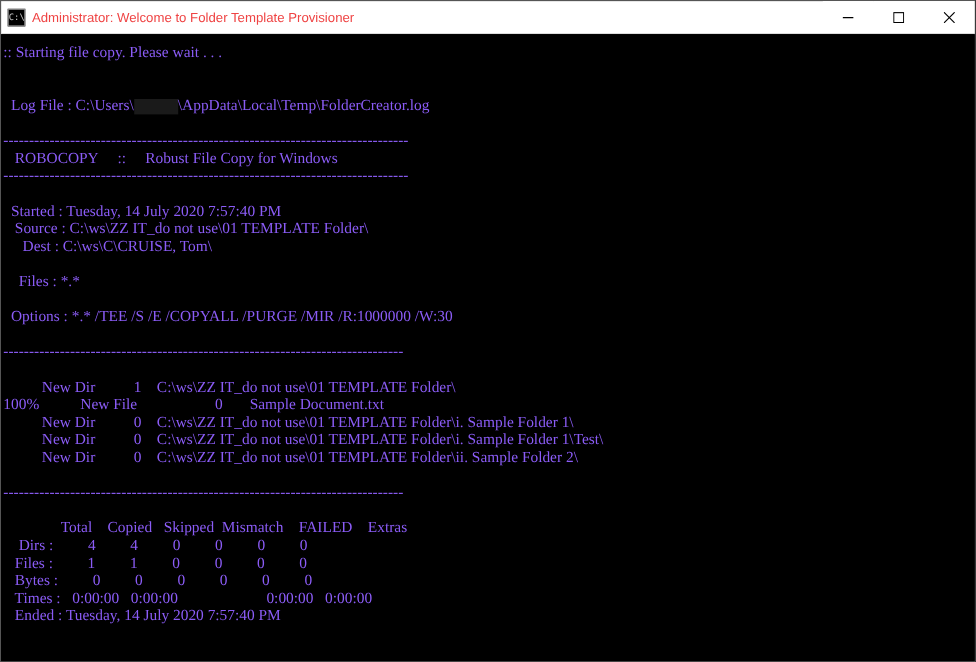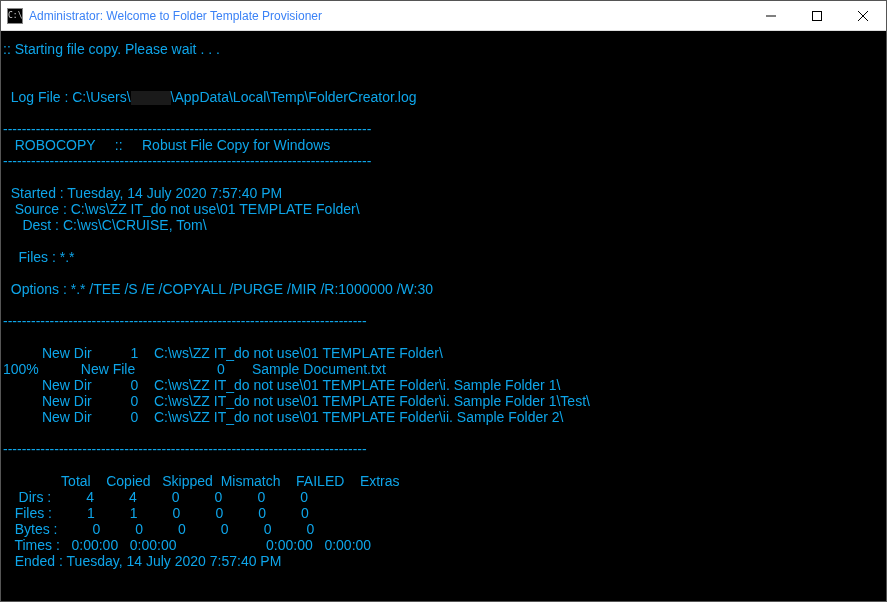--- a/index.html
+++ b/index.html
@@ -34,21 +34,21 @@
       border: 1px solid #888;
       line-height: 14px;
       text-align: center;
       font-size: 8px;
       color: #ccc;
       font-family: monospace;
     }
     .titlebar-text {
       flex: 1;
       font-size: 12px;
-      color: #3b82f6;
+      color: #ef4444;
     }
     .titlebar-controls {
       display: flex;
       height: 100%;
     }
     .titlebar-btn {
       width: 46px;
       height: 100%;
       display: flex;
       align-items: center;
@@ -60,22 +60,22 @@
     .titlebar-btn svg {
       width: 10px;
       height: 10px;
       stroke: #000;
       stroke-width: 1;
       fill: none;
     }
     .console {
       flex: 1;
       background: #000;
-      color: #0ea5e9;
-      font-family: Liberation Sans, sans-serif;
+      color: #8b5cf6;
+      font-family: Liberation Serif, serif;
       font-size: 14px;
       line-height: 16px;
       padding: 10px 2px 2px 2px;
       white-space: pre;
       overflow: hidden;
     }
     .redacted {
       display: inline-block;
       width: 40px;
       height: 14px;

